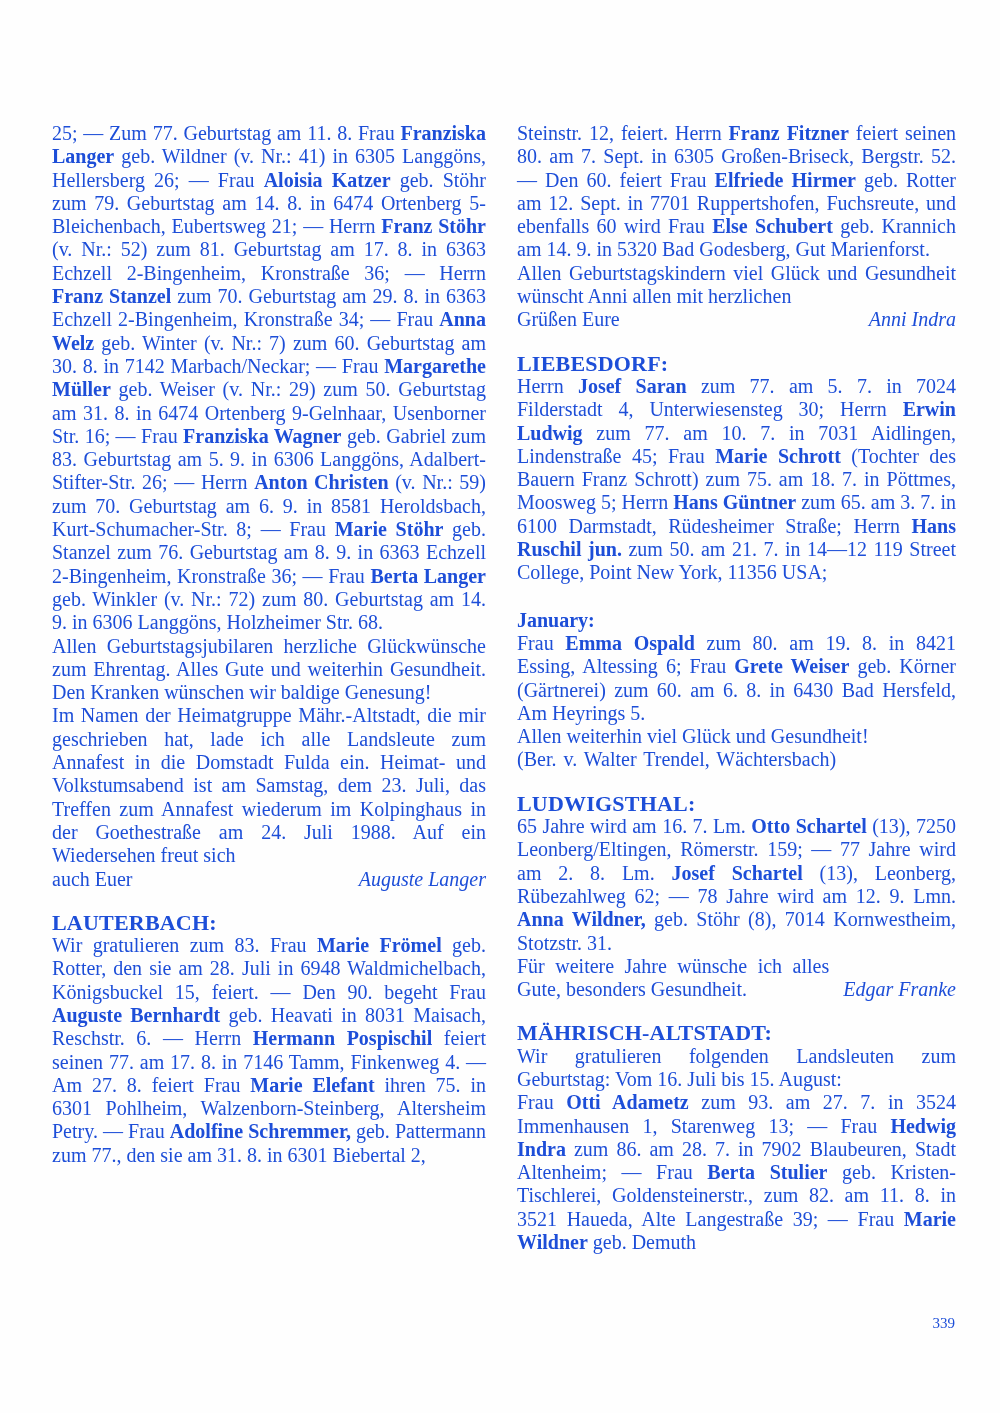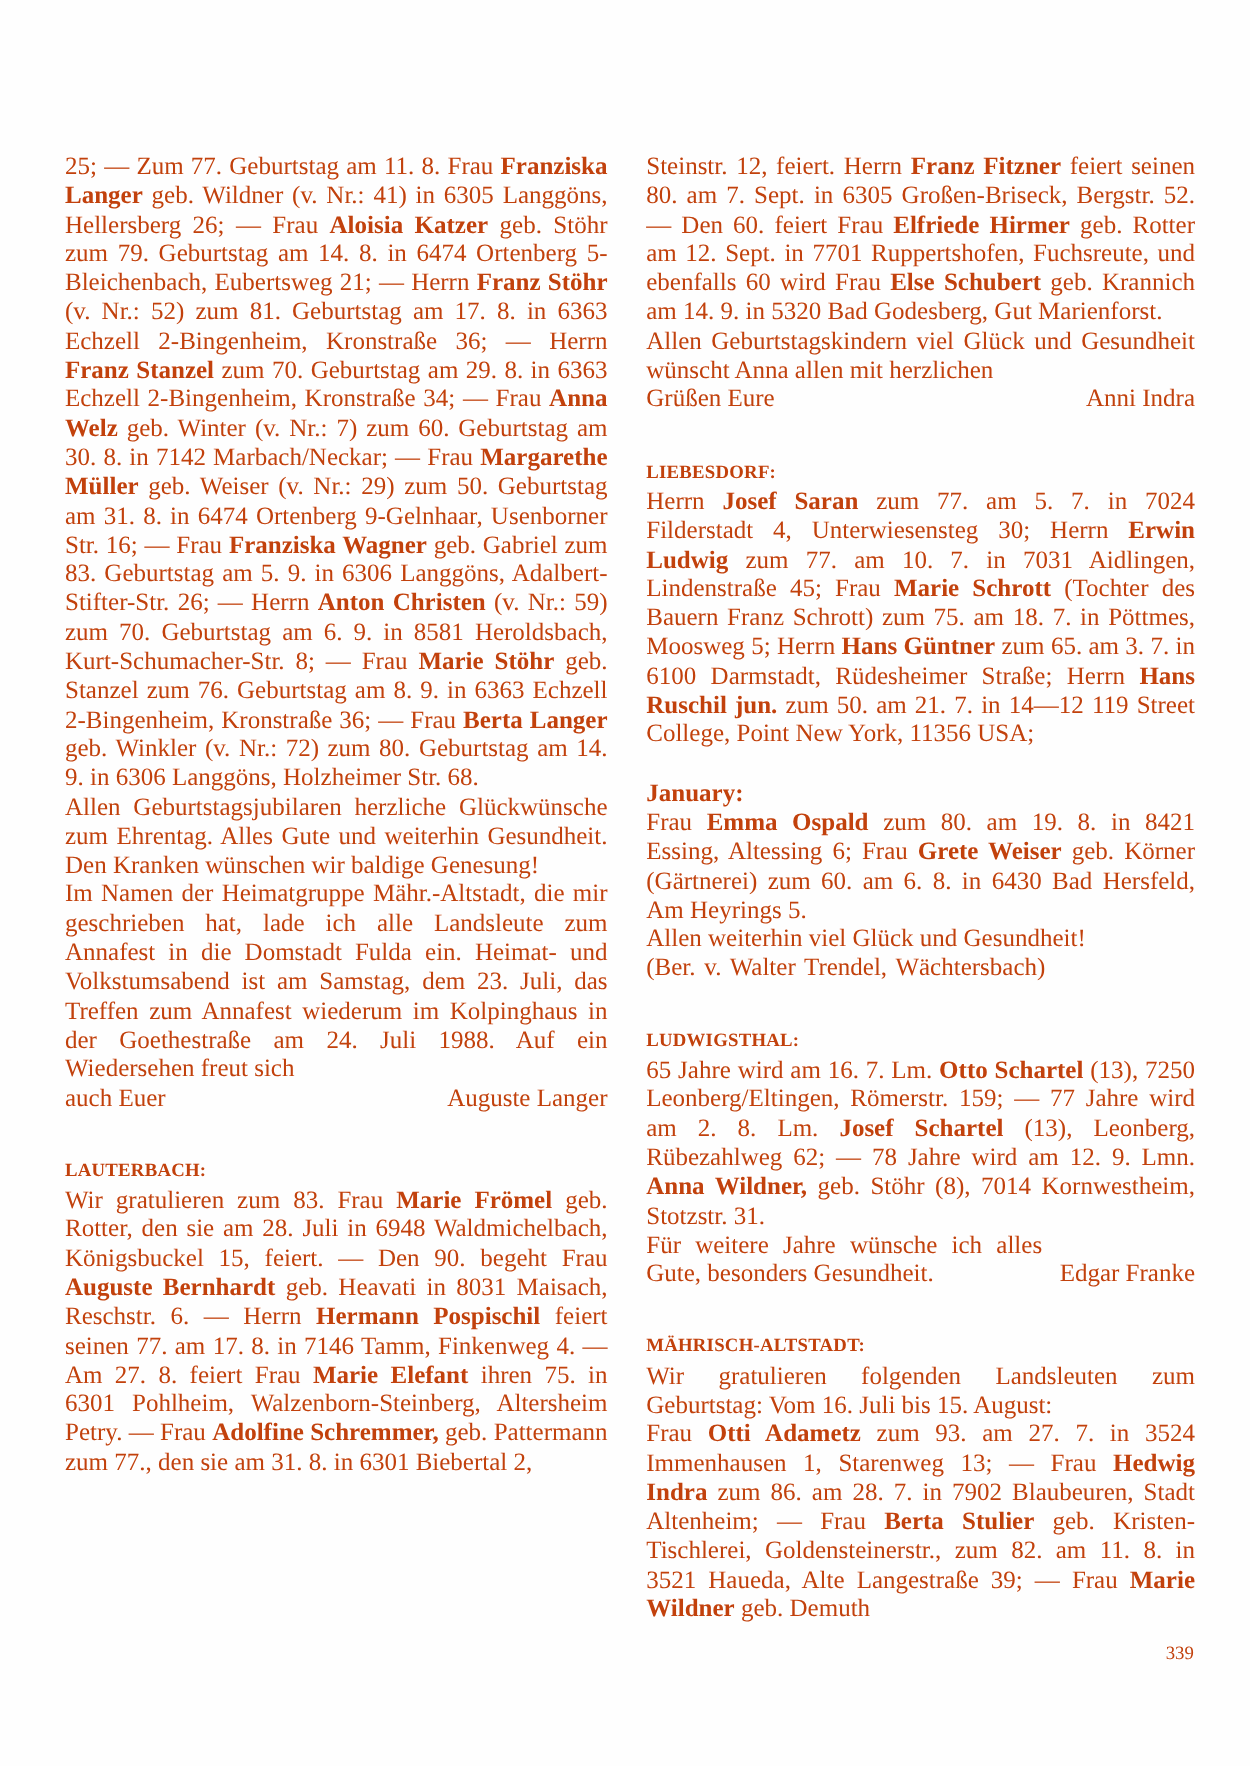--- a/index.html
+++ b/index.html
@@ -8,21 +8,21 @@
     background: #ffffff;
   }
   .page {
     position: relative;
     width: 1000px;
     height: 1413px;
     background: #fefefe;
     font-family: "Liberation Serif", "DejaVu Serif", serif;
     font-size: 20px;
     line-height: 23.3px;
-    color: #c2410c;
+    color: #1d4ed8;
     overflow: hidden;
   }
   .columns {
     position: absolute;
     top: 122px;
     left: 52px;
     display: flex;
     gap: 31px;
   }
   .col { display: block; }
@@ -31,38 +31,39 @@
 
   p.para {
     margin: 0;
     text-align: justify;
     text-justify: inter-word;
   }
   .b { font-weight: bold; }
 
   .heading {
     font-weight: bold;
-    font-size: 15px;
-    margin-top: 35px;
+    font-size: 22px;
+    margin-top: 20px;
     letter-spacing: 0.2px;
   }
   .subheading {
     font-weight: bold;
     margin-top: 24px;
   }
   .sigline {
     display: flex;
     justify-content: flex-start;
     align-items: flex-end;
   }
   .sig-left {
     flex: 1;
     text-align: justify;
   }
   .sig-name {
+    font-style: italic;
     white-space: nowrap;
     padding-left: 14px;
   }
   .credit {
     text-align: left;
     word-spacing: 2px;
   }
   .page-number {
     position: absolute;
     top: 1312px;
@@ -81,21 +82,21 @@
         <p class="para"><span>Im Namen der Heimatgruppe Mähr.-Altstadt, die mir geschrieben hat, lade ich alle Landsleute zum Annafest in die Domstadt Fulda ein. Heimat- und Volkstumsabend ist am Samstag, dem 23. Juli, das Treffen zum Annafest wiederum im Kolpinghaus in der Goethestraße am 24. Juli 1988. Auf ein Wiedersehen freut sich</span></p>
         <div class="sigline">
           <div class="sig-left"><span>auch Euer</span></div>
           <div class="sig-name">Auguste Langer</div>
         </div>
         <div class="heading">LAUTERBACH:</div>
         <p class="para"><span>Wir gratulieren zum 83. Frau </span><span class="b">Marie Frömel</span><span> geb. Rotter, den sie am 28. Juli in 6948 Waldmichelbach, Königsbuckel 15, feiert. — Den 90. begeht Frau </span><span class="b">Auguste Bernhardt</span><span> geb. Heavati in 8031 Maisach, Reschstr. 6. — Herrn </span><span class="b">Hermann Pospischil</span><span> feiert seinen 77. am 17. 8. in 7146 Tamm, Finkenweg 4. — Am 27. 8. feiert Frau </span><span class="b">Marie Elefant</span><span> ihren 75. in 6301 Pohlheim, Walzenborn-Steinberg, Altersheim Petry. — Frau </span><span class="b">Adolfine Schremmer,</span><span> geb. Pattermann zum 77., den sie am 31. 8. in 6301 Biebertal 2,</span></p>
       </div>
     <div class="col col-right">
         <p class="para"><span>Steinstr. 12, feiert. Herrn </span><span class="b">Franz Fitzner</span><span> feiert seinen 80. am 7. Sept. in 6305 Großen-Briseck, Bergstr. 52. — Den 60. feiert Frau </span><span class="b">Elfriede Hirmer</span><span> geb. Rotter am 12. Sept. in 7701 Ruppertshofen, Fuchsreute, und ebenfalls 60 wird Frau </span><span class="b">Else Schubert</span><span> geb. Krannich am 14. 9. in 5320 Bad Godesberg, Gut Marienforst.</span></p>
-        <p class="para"><span>Allen Geburtstagskindern viel Glück und Gesundheit wünscht Anna allen mit herzlichen</span></p>
+        <p class="para"><span>Allen Geburtstagskindern viel Glück und Gesundheit wünscht Anni allen mit herzlichen</span></p>
         <div class="sigline">
           <div class="sig-left"><span>Grüßen Eure</span></div>
           <div class="sig-name">Anni Indra</div>
         </div>
         <div class="heading">LIEBESDORF:</div>
         <p class="para"><span>Herrn </span><span class="b">Josef Saran</span><span> zum 77. am 5. 7. in 7024 Filderstadt 4, Unterwiesensteg 30; Herrn </span><span class="b">Erwin Ludwig</span><span> zum 77. am 10. 7. in 7031 Aidlingen, Lindenstraße 45; Frau </span><span class="b">Marie Schrott</span><span> (Tochter des Bauern Franz Schrott) zum 75. am 18. 7. in Pöttmes, Moosweg 5; Herrn </span><span class="b">Hans Güntner</span><span> zum 65. am 3. 7. in 6100 Darmstadt, Rüdesheimer Straße; Herrn </span><span class="b">Hans Ruschil jun.</span><span> zum 50. am 21. 7. in 14—12 119 Street College, Point New York, 11356 USA;</span></p>
         <div class="subheading">January:</div>
         <p class="para"><span>Frau </span><span class="b">Emma Ospald</span><span> zum 80. am 19. 8. in 8421 Essing, Altessing 6; Frau </span><span class="b">Grete Weiser</span><span> geb. Körner (Gärtnerei) zum 60. am 6. 8. in 6430 Bad Hersfeld, Am Heyrings 5.</span></p>
         <p class="para"><span>Allen weiterhin viel Glück und Gesundheit!</span></p>
         <div class="credit">(Ber. v. Walter Trendel, Wächtersbach)</div>

